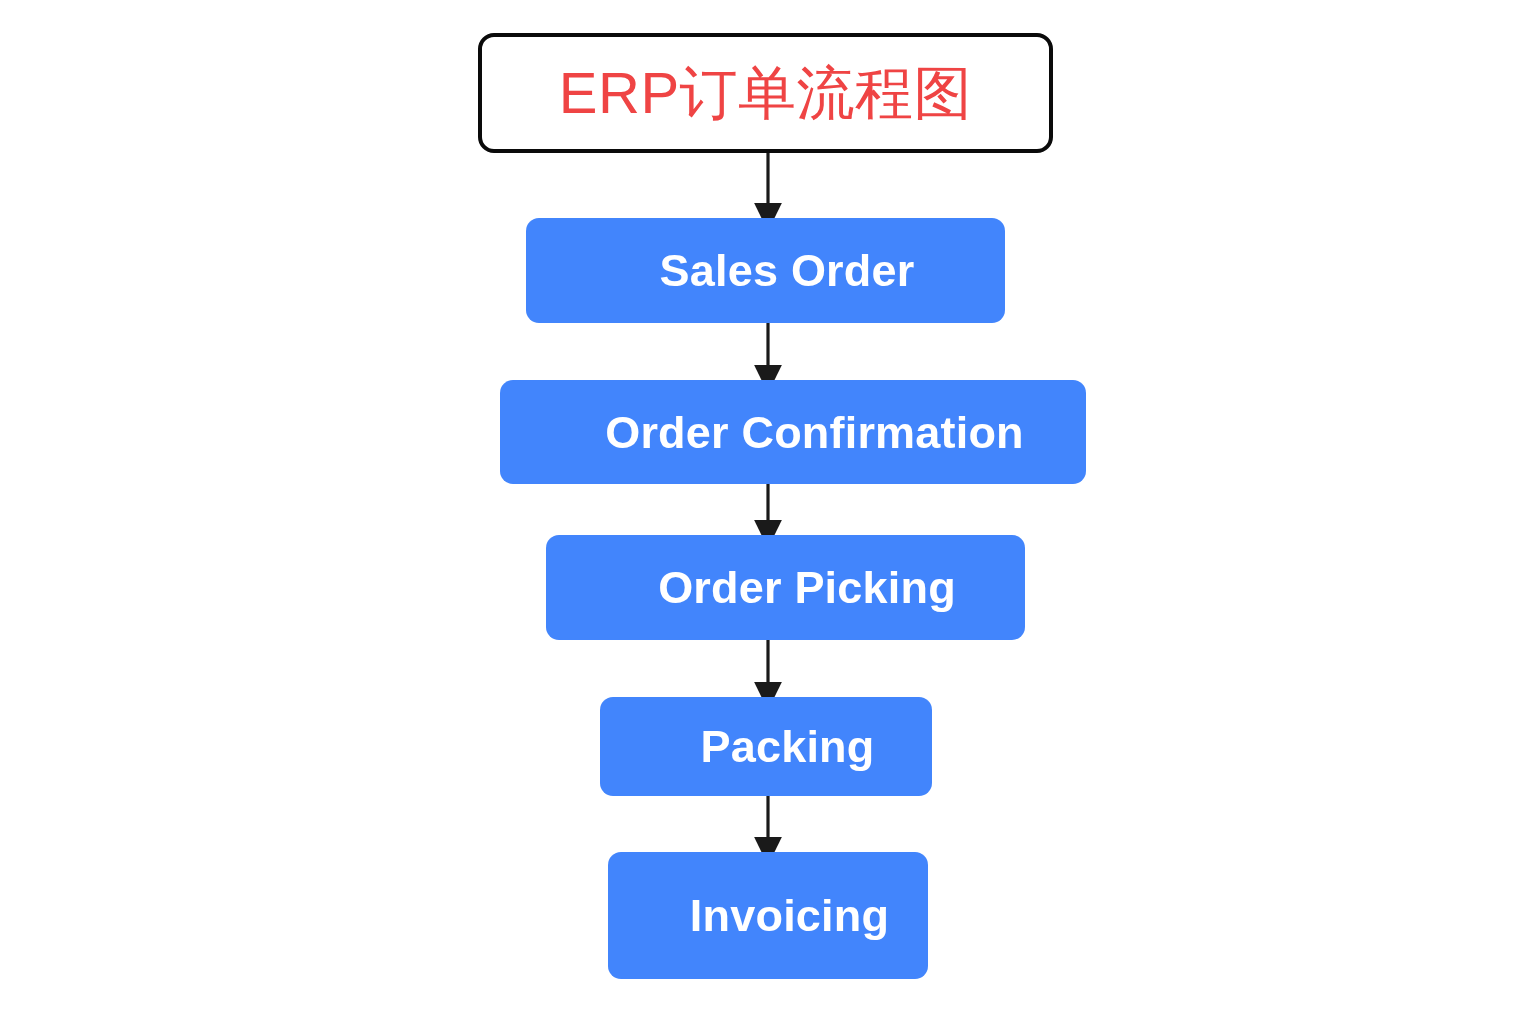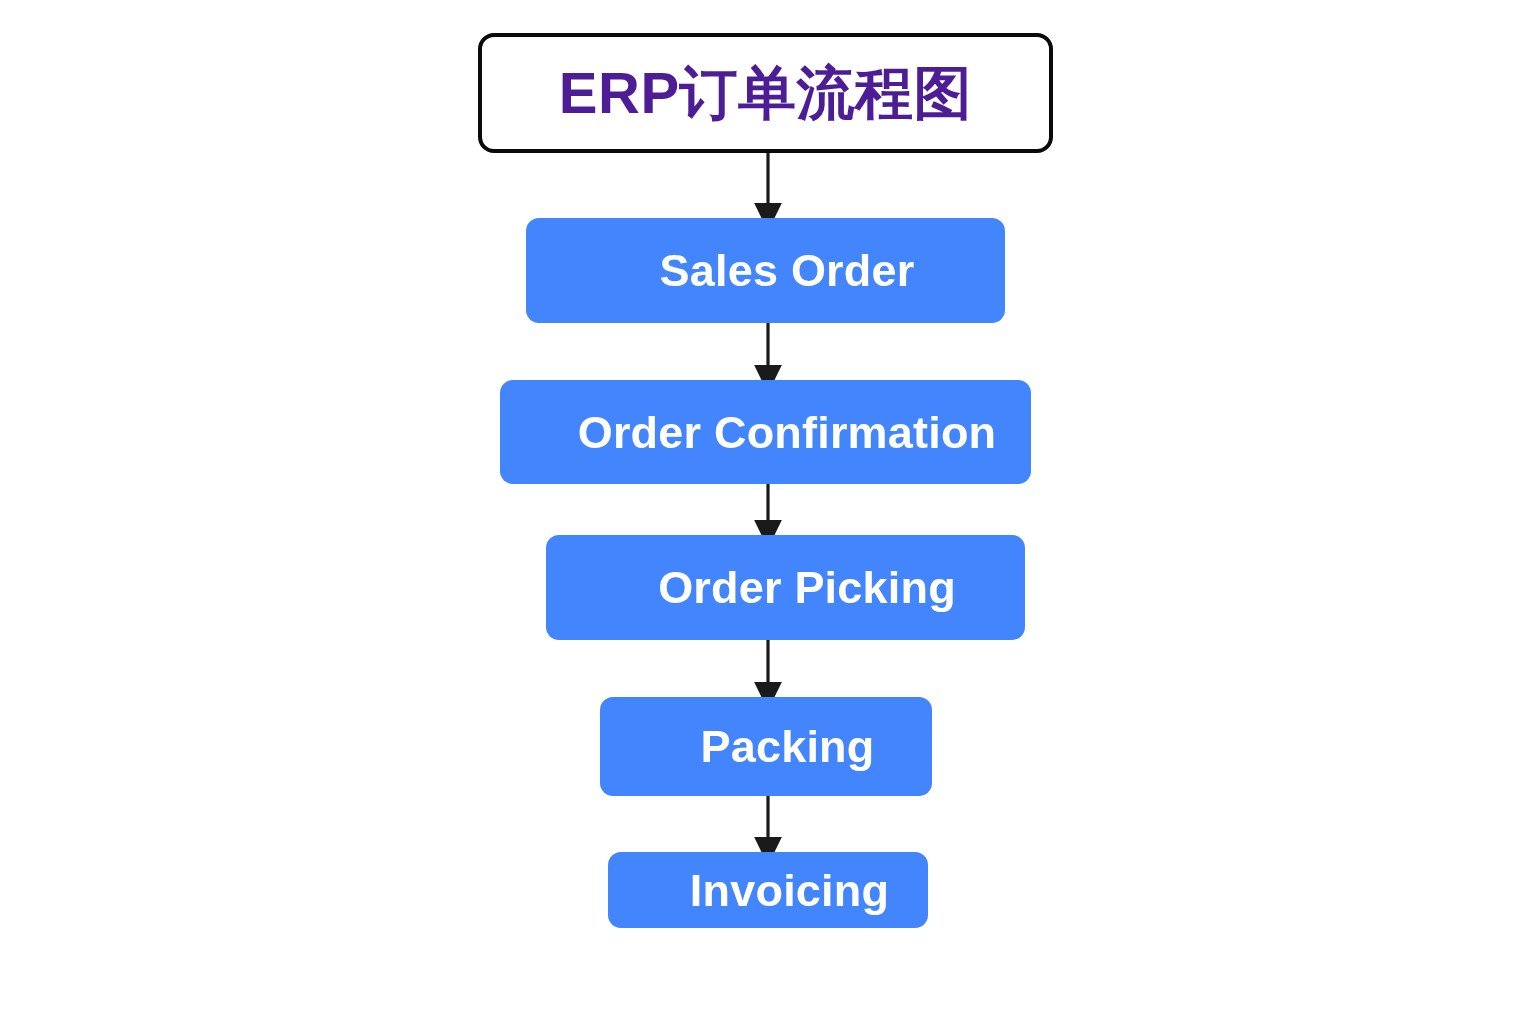--- a/index.html
+++ b/index.html
@@ -30,22 +30,22 @@
     box-sizing: border-box;
     background: #ffffff;
     border: 4px solid #0a0a0a;
     border-radius: 16px;
     display: flex;
     align-items: center;
     justify-content: center;
   }
   .title-node .node-label {
     font-size: 58px;
-    font-weight: 700;
-    color: #4c1d95;
+    font-weight: 400;
+    color: #ef4444;
     letter-spacing: 0.5px;
     line-height: 1;
     white-space: nowrap;
     text-align: right;
   }
 
   
   .node {
     position: absolute;
     box-sizing: border-box;
@@ -59,24 +59,24 @@
   .node .node-label {
     font-size: 45px;
     font-weight: 700;
     color: #ffffff;
     line-height: 1;
     white-space: nowrap;
     letter-spacing: 0.2px;
   }
 
   .node-sales-order        { left: 526px; top: 218px; width: 479px; height: 105px; }
-  .node-order-confirmation { left: 500px; top: 380px; width: 531px; height: 104px; }
+  .node-order-confirmation { left: 500px; top: 380px; width: 586px; height: 104px; }
   .node-order-picking      { left: 546px; top: 535px; width: 479px; height: 105px; }
   .node-packing            { left: 600px; top: 697px; width: 332px; height: 99px;  }
-  .node-invoicing          { left: 608px; top: 852px; width: 320px; height: 76px; }
+  .node-invoicing          { left: 608px; top: 852px; width: 320px; height: 127px; }
 
   
   .connector {
     position: absolute;
     left: 0;
     top: 0;
     width: 1536px;
     height: 1024px;
     pointer-events: none;
   }

